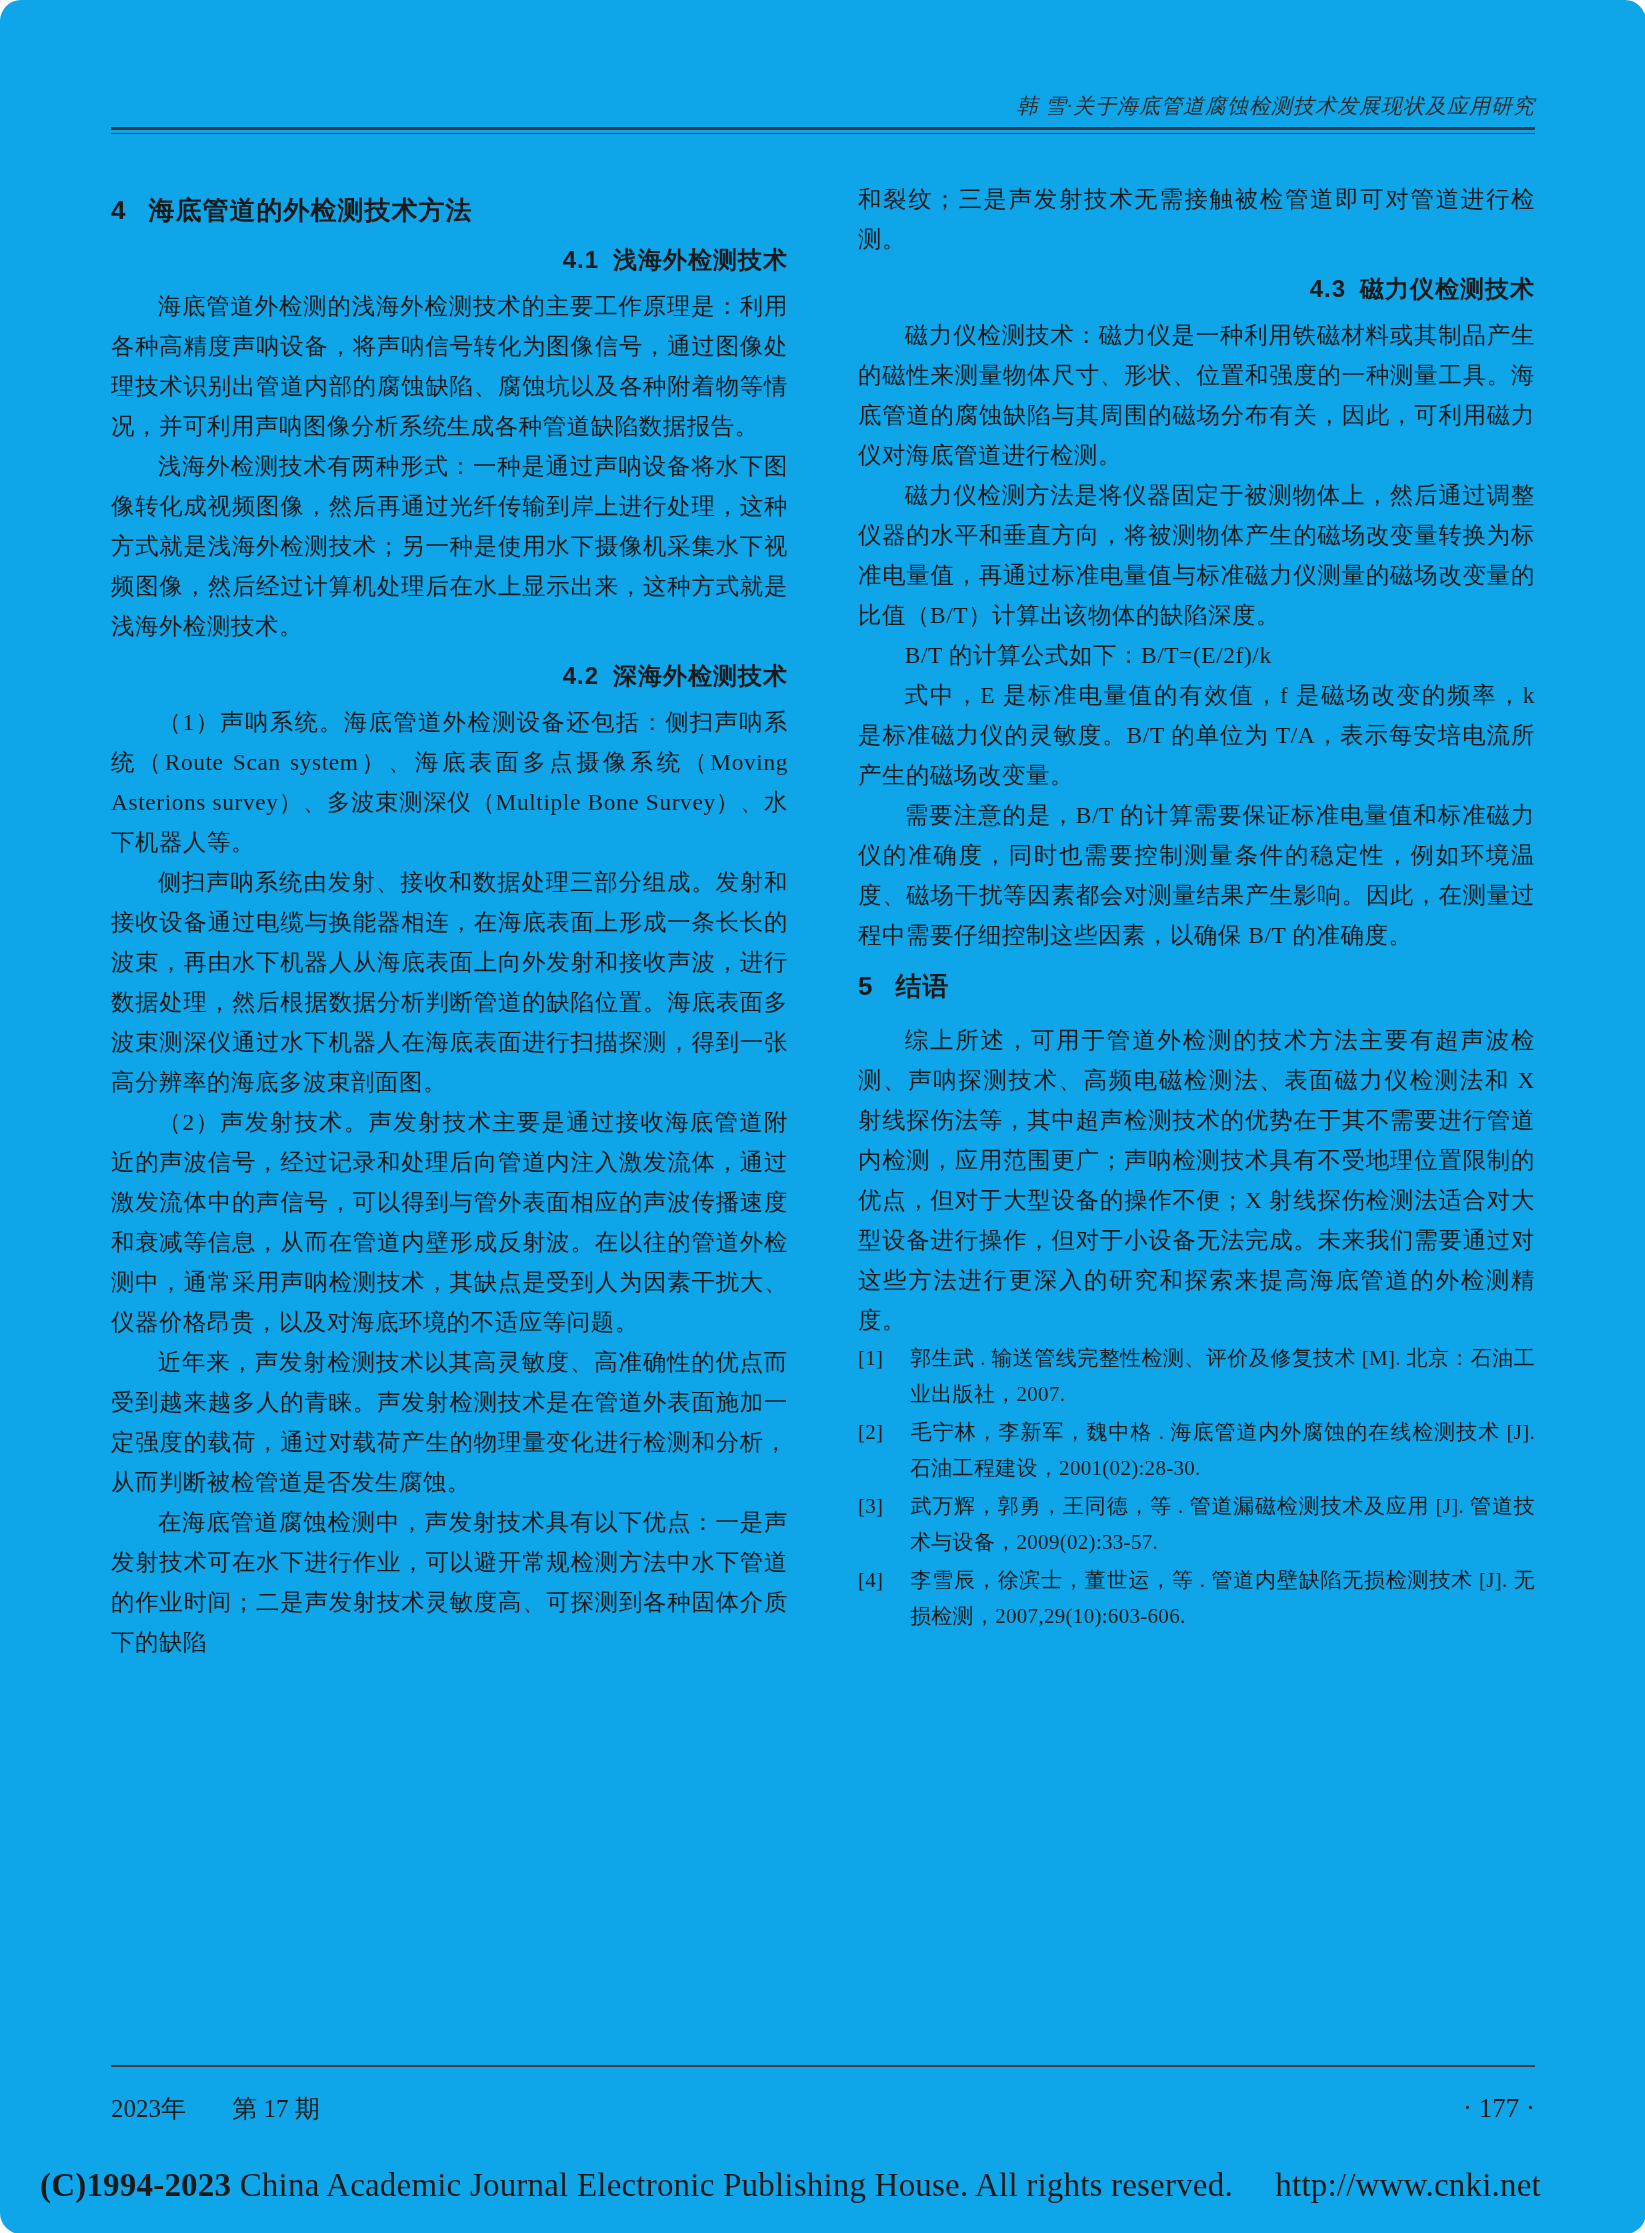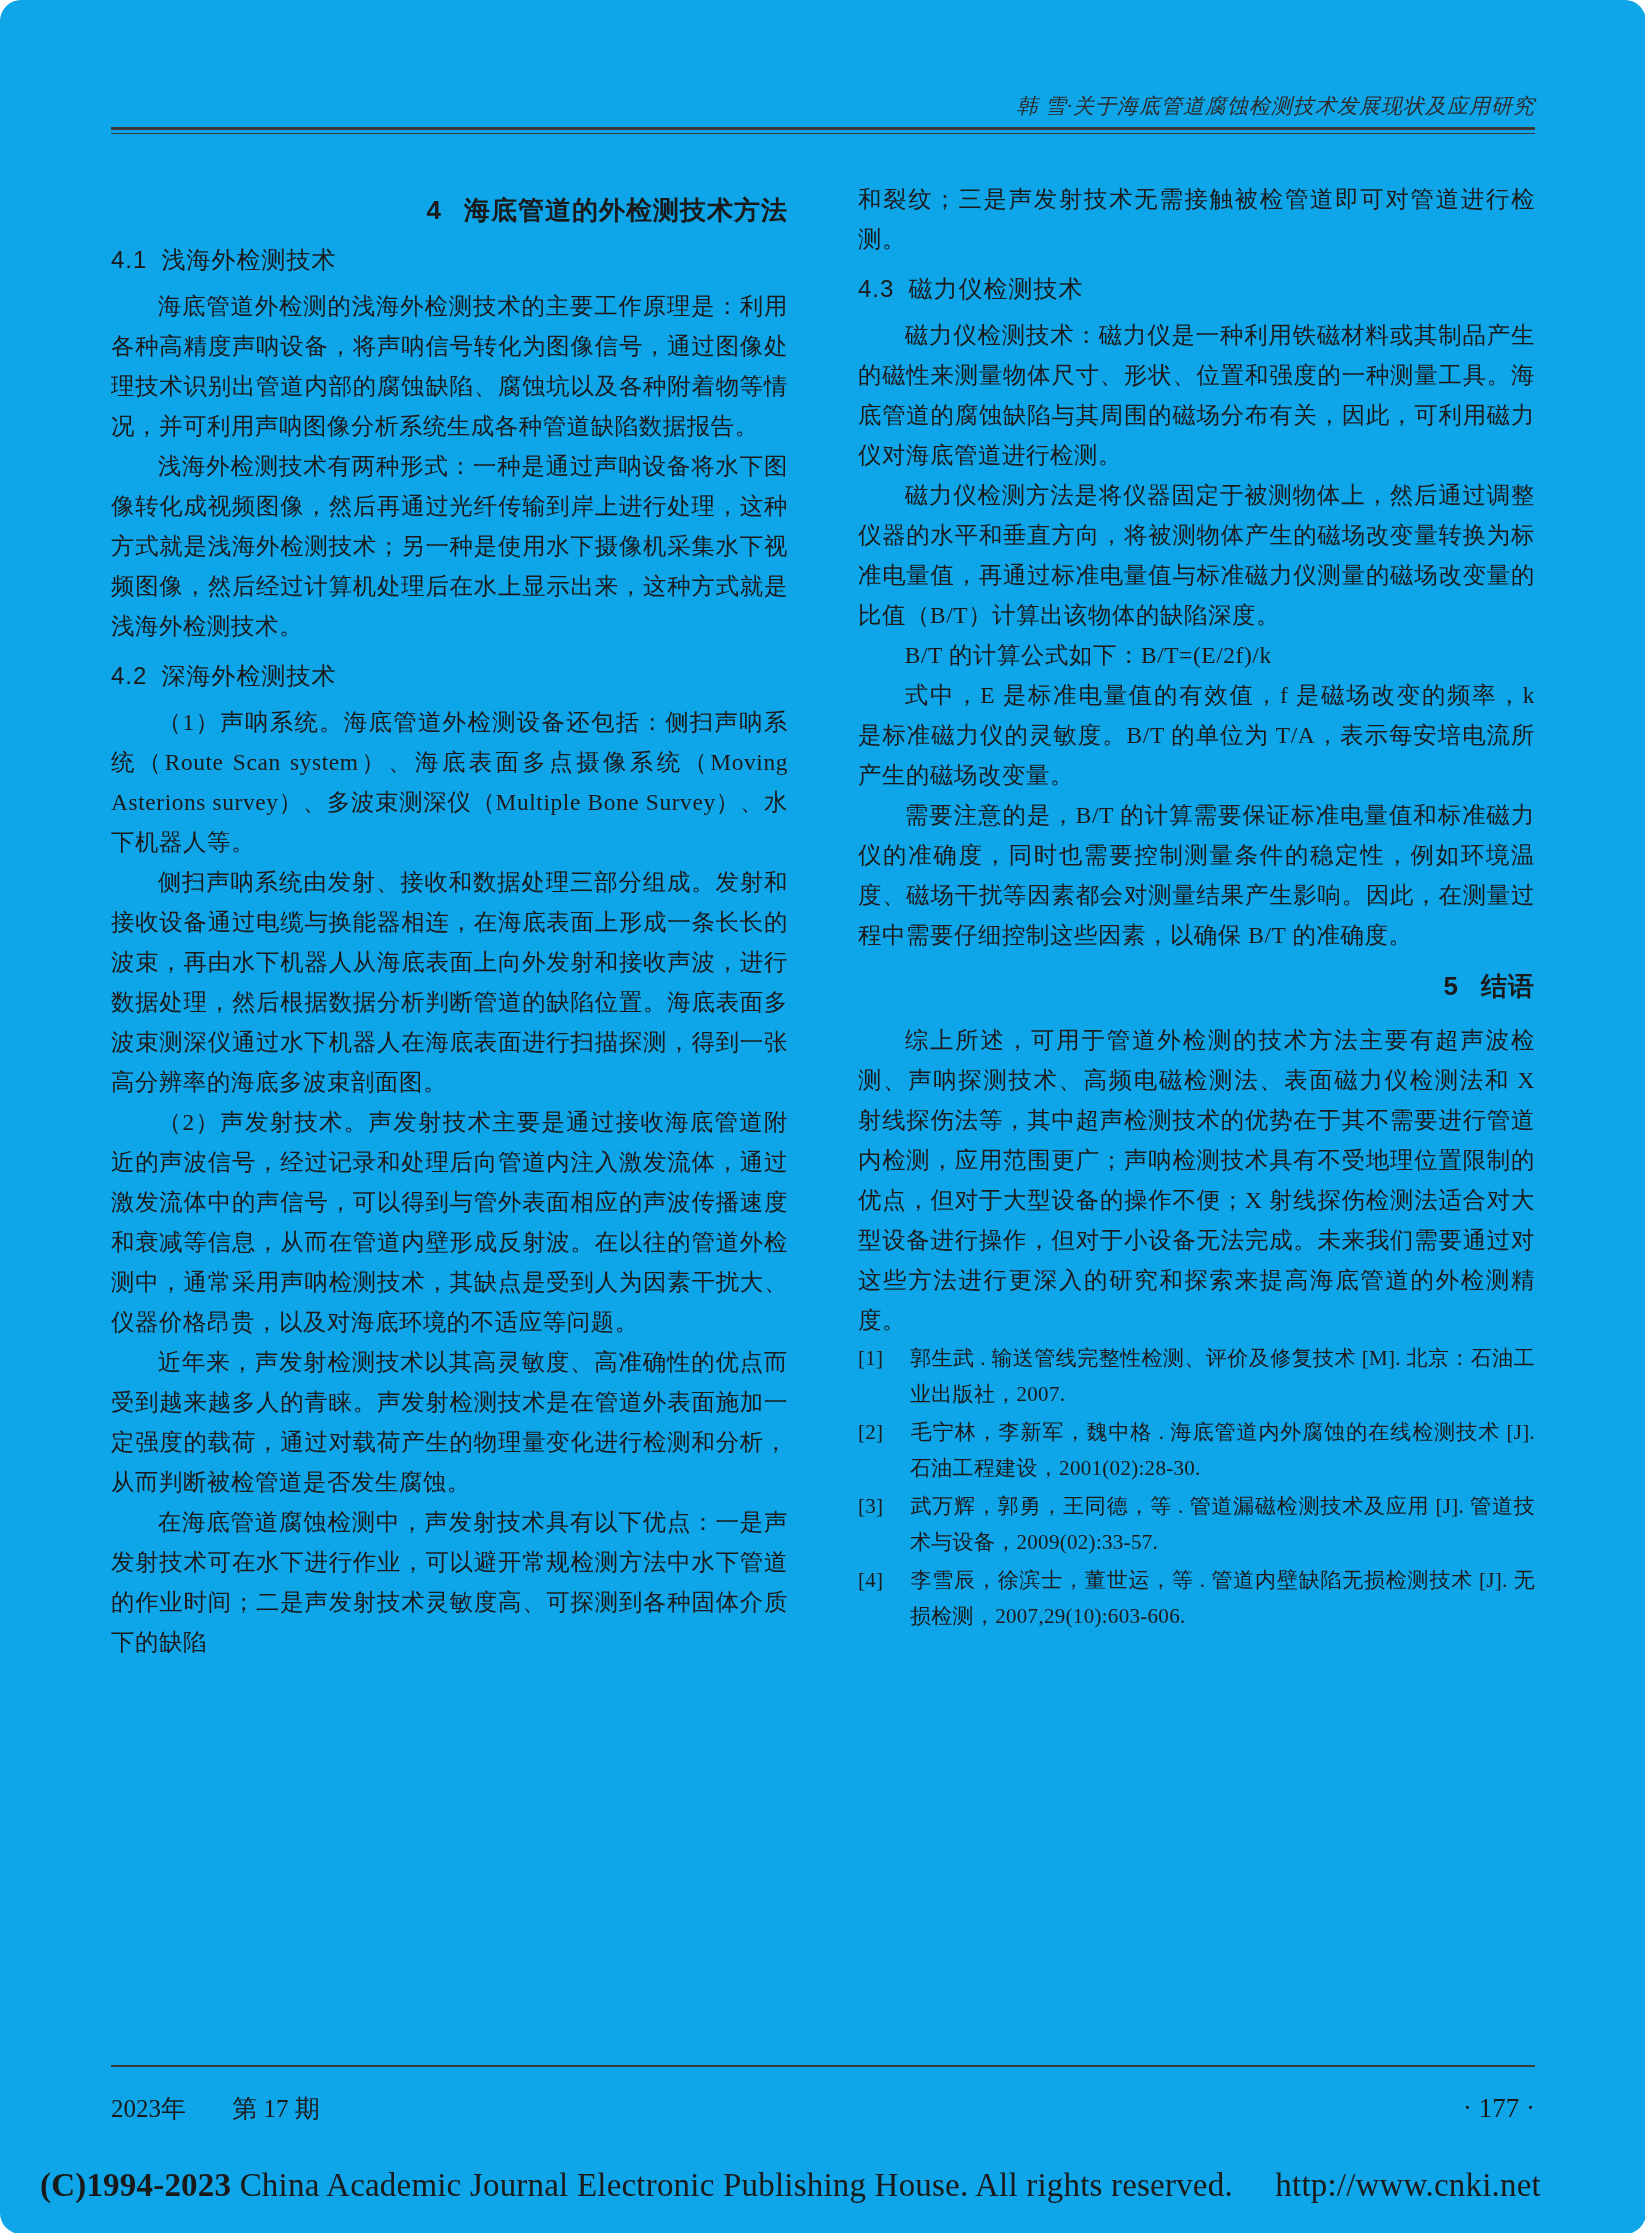--- a/index.html
+++ b/index.html
@@ -64,30 +64,30 @@
     width: 697px;
     box-sizing: border-box;
   }
 
   h2.sec {
     font-family: "Liberation Sans", "DejaVu Sans", sans-serif;
     font-size: 26px;
     font-weight: bold;
     margin: 14px 0 16px 0;
     letter-spacing: 1px;
-    text-align: right;
   }
   h2.sec .num { margin-right: 22px; }
 
   h3.sub {
     font-family: "Liberation Sans", "DejaVu Sans", sans-serif;
     font-size: 24px;
-    font-weight: normal;
+    font-weight: bold;
     margin: 14px 0 10px 0;
     letter-spacing: 1px;
+    text-align: right;
   }
   h3.sub .num { margin-right: 14px; }
 
   p.para {
     font-size: 23.4px;
     line-height: 40px;
     margin: 0;
     text-align: justify;
     text-justify: inter-ideograph;
     text-indent: 2em;

